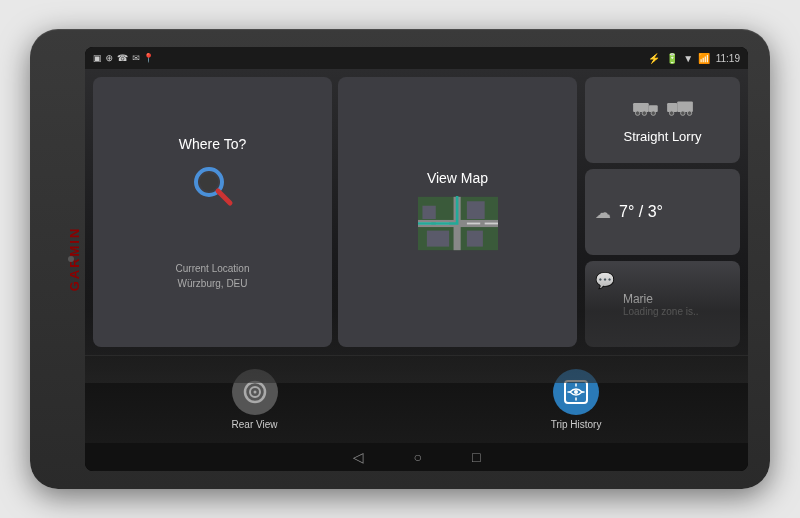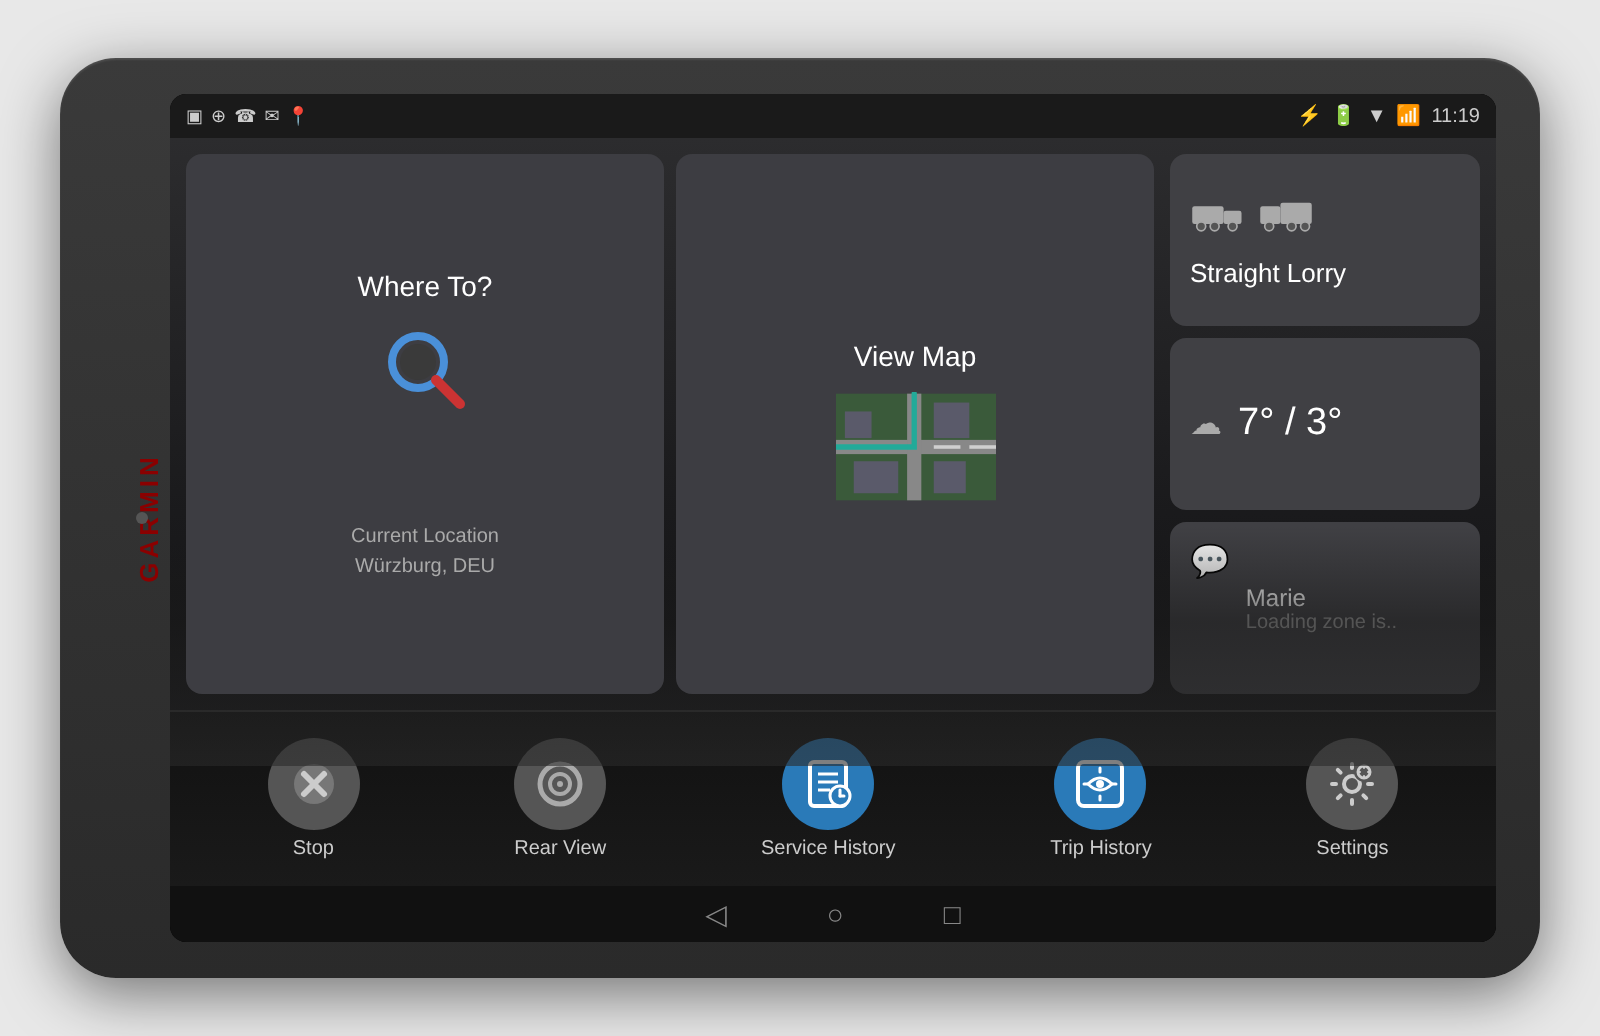--- a/index.html
+++ b/index.html
@@ -200,21 +200,21 @@
       padding: 8px 10px;
       display: flex;
       align-items: center;
       gap: 8px;
       cursor: pointer;
       flex: 1;
     }
 
     .info-tile-lorry {
       flex-direction: column;
-      align-items: flex-start;
+      align-items: center;
       justify-content: center;
     }
 
     .lorry-icons {
       display: flex;
       gap: 6px;
       margin-bottom: 4px;
     }
 
     .lorry-label {
@@ -222,21 +222,21 @@
       font-size: 13px;
     }
 
     .weather-icon-area {
       font-size: 16px;
       color: #aaa;
     }
 
     .weather-text {
       color: #fff;
-      font-size: 19px;
+      font-size: 16px;
     }
 
     .message-icon-area {
       font-size: 16px;
       color: #88aacc;
       align-self: flex-start;
       margin-top: 2px;
     }
 
     .message-content {
@@ -447,81 +447,45 @@
               <div class="message-name">Marie</div>
               <div class="message-preview">Loading zone is..</div>
             </div>
           </div>
 
         </div>
       </div>
 
       <div class="bottom-dock">
 
-        <div class="dock-item">
-          <div class="dock-icon-circle dock-icon-stop">
-            <svg width="24" height="24" viewBox="0 0 24 24">
-              <circle cx="12" cy="12" r="10" fill="#777"></circle>
-              <line x1="7" y1="7" x2="17" y2="17" stroke="#ccc" stroke-width="3" stroke-linecap="round"></line>
-              <line x1="17" y1="7" x2="7" y2="17" stroke="#ccc" stroke-width="3" stroke-linecap="round"></line>
-            </svg>
-          </div>
-          <span class="dock-label">Stop</span>
-        </div>
 
         <div class="dock-item">
           <div class="dock-icon-circle dock-icon-rearview">
             <svg width="28" height="28" viewBox="0 0 28 28">
               <circle cx="14" cy="14" r="10" fill="none" stroke="#aaa" stroke-width="2.5"></circle>
               <circle cx="14" cy="14" r="5" fill="none" stroke="#aaa" stroke-width="2"></circle>
               <circle cx="14" cy="14" r="1.5" fill="#aaa"></circle>
             </svg>
           </div>
           <span class="dock-label">Rear View</span>
         </div>
 
-        <div class="dock-item">
-          <div class="dock-icon-circle dock-icon-service">
-            <svg width="28" height="28" viewBox="0 0 28 28">
-              <rect x="5" y="3" width="18" height="22" rx="2" fill="none" stroke="#fff" stroke-width="2"></rect>
-              <line x1="9" y1="9" x2="19" y2="9" stroke="#fff" stroke-width="1.5"></line>
-              <line x1="9" y1="13" x2="19" y2="13" stroke="#fff" stroke-width="1.5"></line>
-              <line x1="9" y1="17" x2="15" y2="17" stroke="#fff" stroke-width="1.5"></line>
-              <circle cx="20" cy="20" r="5" fill="#2a7ab8" stroke="#fff" stroke-width="1.5"></circle>
-              <line x1="20" y1="17" x2="20" y2="20" stroke="#fff" stroke-width="1.5" stroke-linecap="round"></line>
-              <line x1="20" y1="20" x2="22" y2="20" stroke="#fff" stroke-width="1.5" stroke-linecap="round"></line>
-            </svg>
-          </div>
-          <span class="dock-label">Service History</span>
-        </div>
 
         <div class="dock-item">
           <div class="dock-icon-circle dock-icon-trip">
             <svg width="28" height="28" viewBox="0 0 28 28">
               <rect x="3" y="3" width="22" height="22" rx="3" fill="none" stroke="#fff" stroke-width="2"></rect>
               <path d="M8 14 Q14 8 20 14 Q14 20 8 14Z" fill="none" stroke="#fff" stroke-width="1.5"></path>
               <circle cx="14" cy="14" r="2" fill="#fff"></circle>
               <path d="M14 8 L14 6 M20 14 L22 14 M14 20 L14 22 M8 14 L6 14" stroke="#fff" stroke-width="1.5" stroke-linecap="round"></path>
             </svg>
           </div>
           <span class="dock-label">Trip History</span>
         </div>
 
-        <div class="dock-item">
-          <div class="dock-icon-circle dock-icon-settings">
-            <svg width="28" height="28" viewBox="0 0 28 28">
-              <circle cx="14" cy="14" r="4" fill="none" stroke="#ccc" stroke-width="2"></circle>
-              <path d="M14 4 L14 6 M14 22 L14 24 M4 14 L6 14 M22 14 L24 14 M6.9 6.9 L8.3 8.3 M19.7 19.7 L21.1 21.1 M21.1 6.9 L19.7 8.3 M8.3 19.7 L6.9 21.1" stroke="#ccc" stroke-width="2" stroke-linecap="round"></path>
-              <circle cx="20" cy="8" r="5" fill="#555"></circle>
-              <circle cx="20" cy="8" r="3" fill="none" stroke="#ccc" stroke-width="1.5"></circle>
-              <path d="M20 5 L20 6 M20 10 L20 11 M17 8 L18 8 M22 8 L23 8" stroke="#ccc" stroke-width="1" stroke-linecap="round"></path>
-            </svg>
-          </div>
-          <span class="dock-label">Settings</span>
-        </div>
 
 
       </div>
     </div>
 
     <div class="nav-bar">
       <span class="nav-btn">◁</span>
       <span class="nav-btn">○</span>
       <span class="nav-btn">□</span>
     </div>

